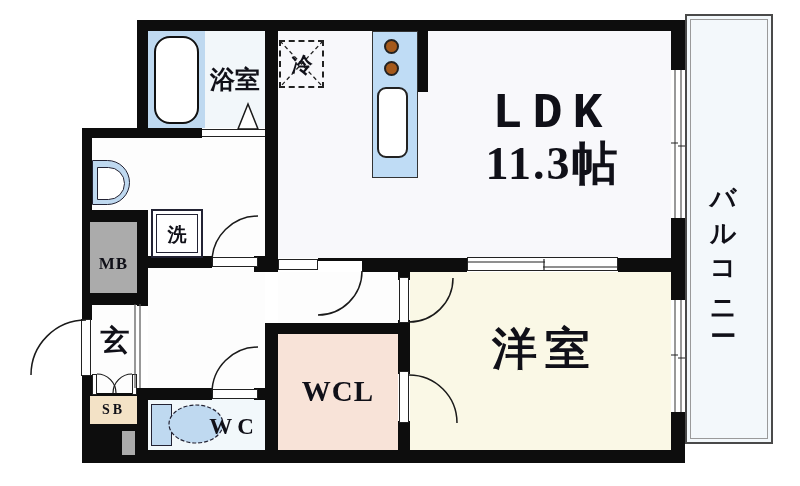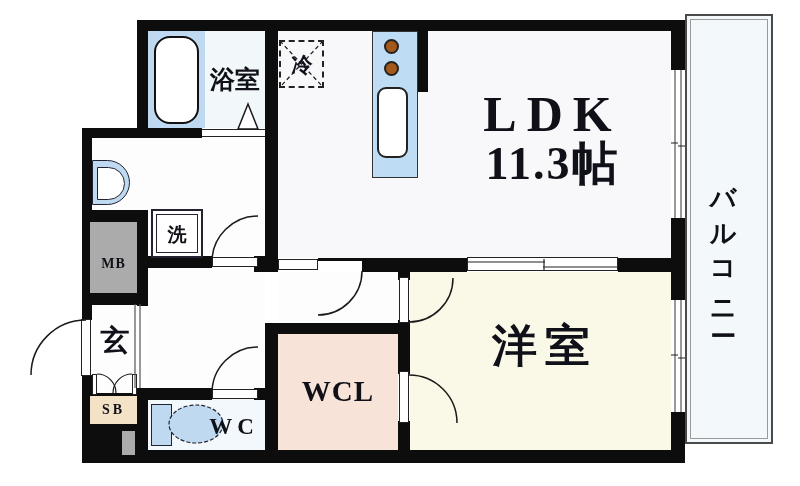--- a/index.html
+++ b/index.html
@@ -131,26 +131,26 @@
     <path d="M671,355 H678 M678,358 H685" stroke="#222" stroke-width="1.2" fill="none"></path>
 
     <path d="M468,262 H545" stroke="#6a6a6a" stroke-width="1.5" fill="none"></path>
     <path d="M543,267 H617" stroke="#6a6a6a" stroke-width="1.5" fill="none"></path>
     <path d="M544,259 V270" stroke="#222" stroke-width="1.2" fill="none"></path>
 
     <path d="M135,304 V388 M140,304 V388" stroke="#555" stroke-width="1.2" fill="none"></path>
   </svg>
 
   <div class="lbl two" style="left:415px;top:68px;width:275px;height:140px;">
-    <span style="font-size:50px;letter-spacing:10px;">LDK</span>
+    <span style="font-size:50px;letter-spacing:10px;font-family:Liberation Mono, monospace;">LDK</span>
     <span style="font-size:46px;letter-spacing:2px;">11.3帖</span>
   </div>
 
   <div class="lbl two" style="left:430px;top:282px;width:230px;height:135px;">
-    <span style="font-size:45px;letter-spacing:8px;font-family:Liberation Mono, monospace;">洋室</span>
+    <span style="font-size:45px;letter-spacing:8px;">洋室</span>
   </div>
 
   <div class="lbl" style="left:699px;top:140px;width:48px;height:220px;">
     <span class="vtext" style="font-size:26px;letter-spacing:9px;">バルコニー</span>
   </div>
 
   <div class="lbl" style="left:204px;top:64px;width:62px;height:32px;font-size:25px;">
     <span>浴室</span>
   </div>
 
@@ -160,21 +160,21 @@
   </div>
 
   <div class="lbl" style="left:160px;top:222px;width:34px;height:26px;font-size:19px;">
     <span>洗</span>
   </div>
 
   <div class="lbl" style="left:93px;top:316px;width:44px;height:48px;font-size:29px;">
     <span>玄</span>
   </div>
 
-  <div class="lbl" style="left:90px;top:250px;width:47px;height:28px;font-size:14px;letter-spacing:1px;">
+  <div class="lbl" style="left:90px;top:250px;width:47px;height:28px;font-size:17px;letter-spacing:1px;">
     <span>MB</span>
   </div>
 
   <div class="lbl" style="left:90px;top:397px;width:47px;height:26px;font-size:14px;letter-spacing:3px;">
     <span>SB</span>
   </div>
 
   <div class="lbl" style="left:290px;top:370px;width:96px;height:42px;font-size:29px;letter-spacing:1px;">
     <span>WCL</span>
   </div>

